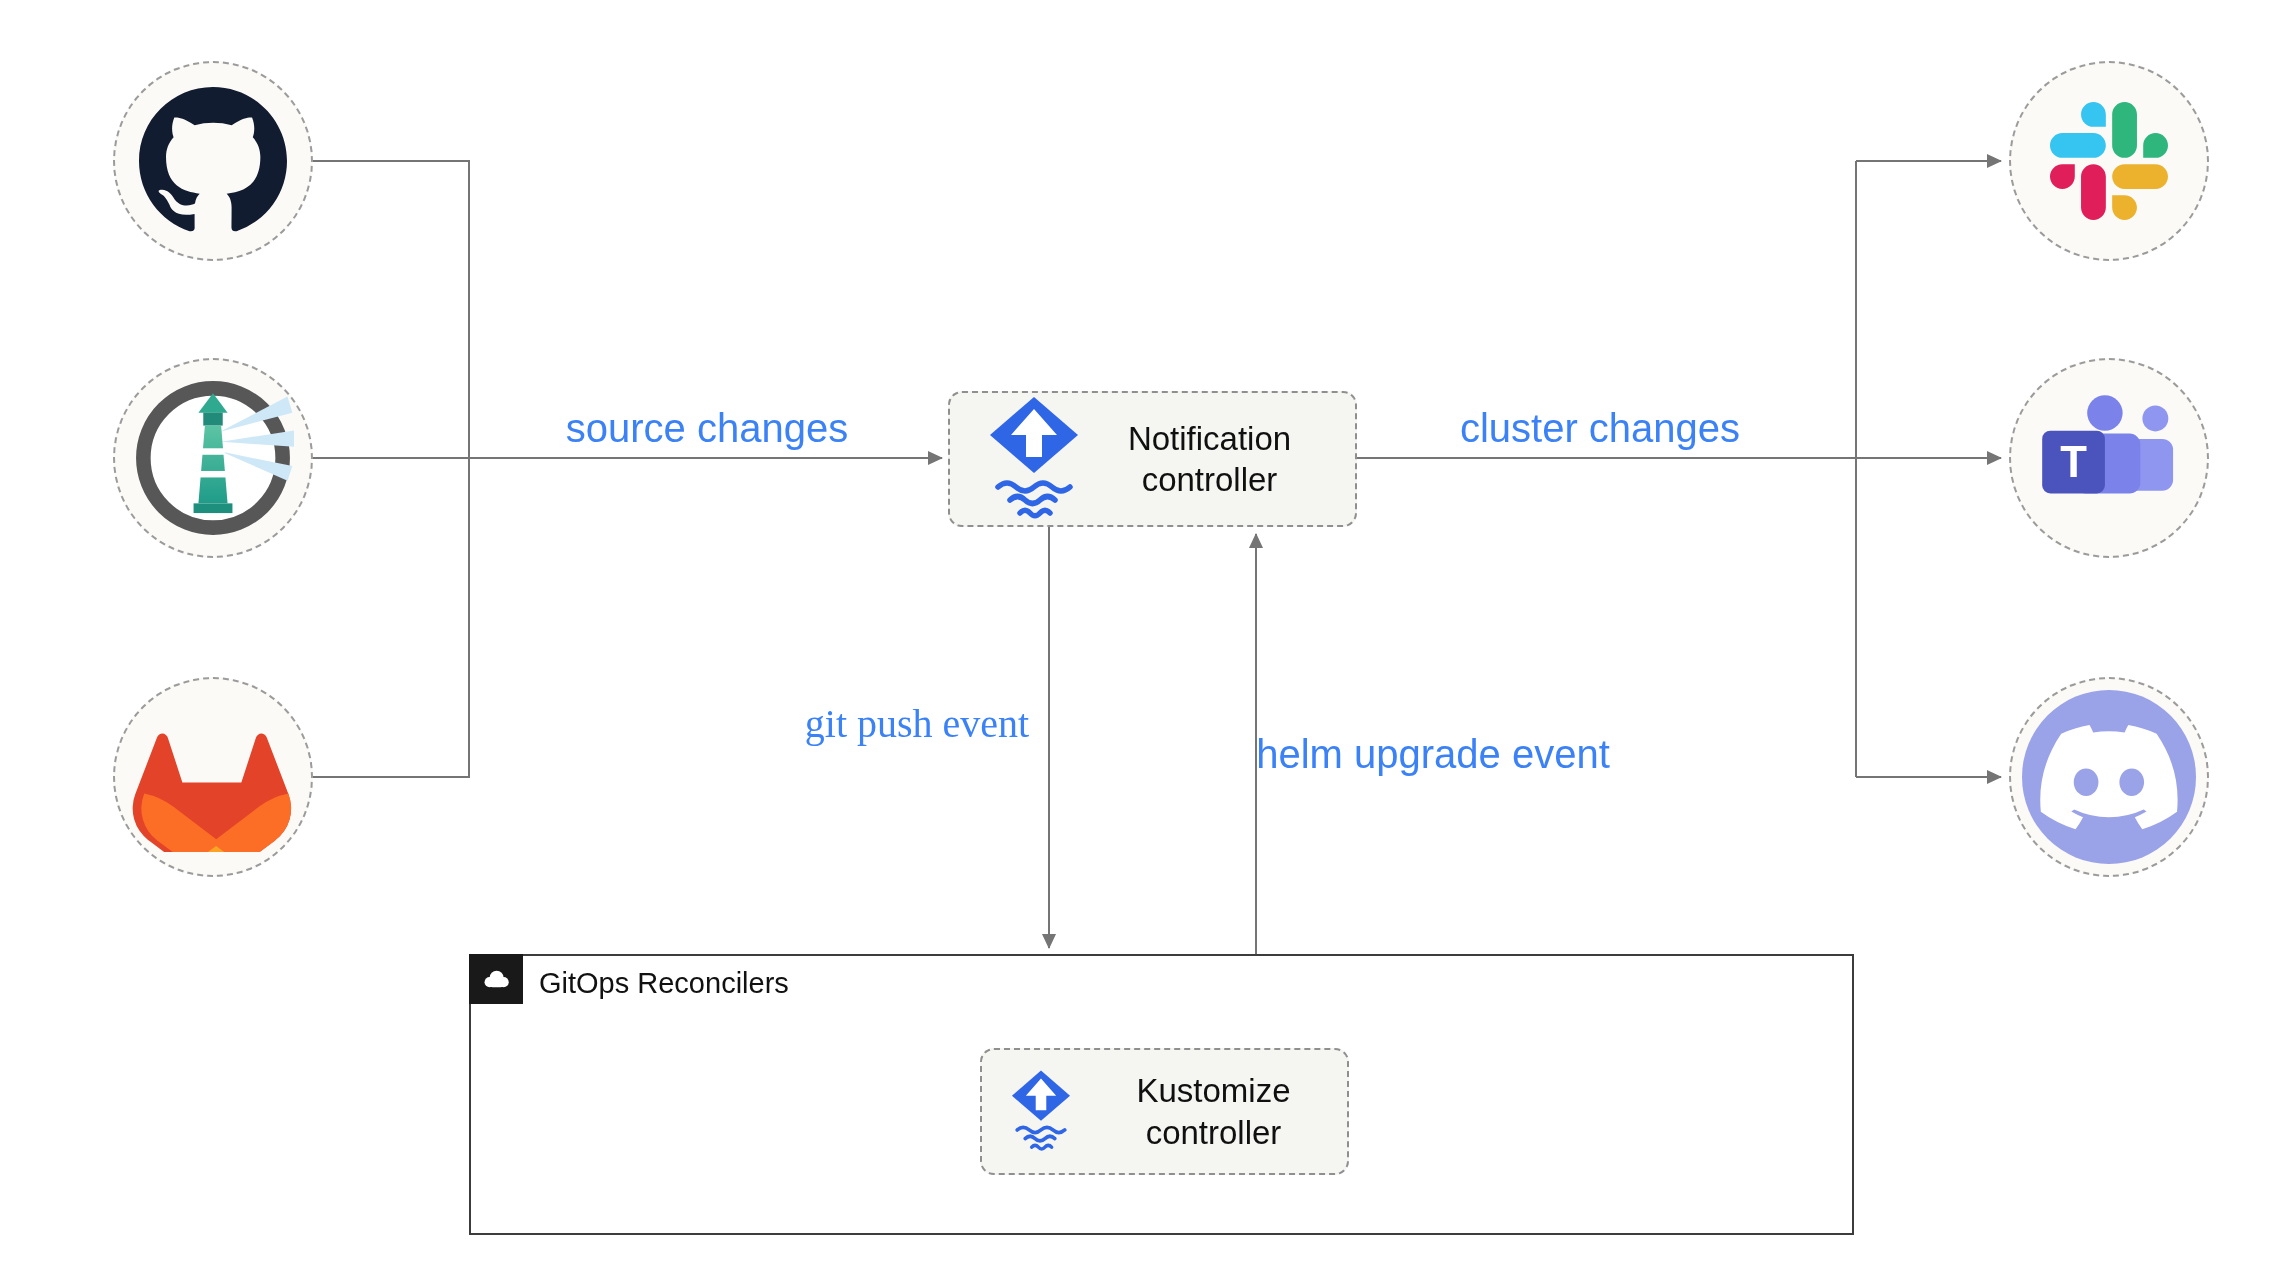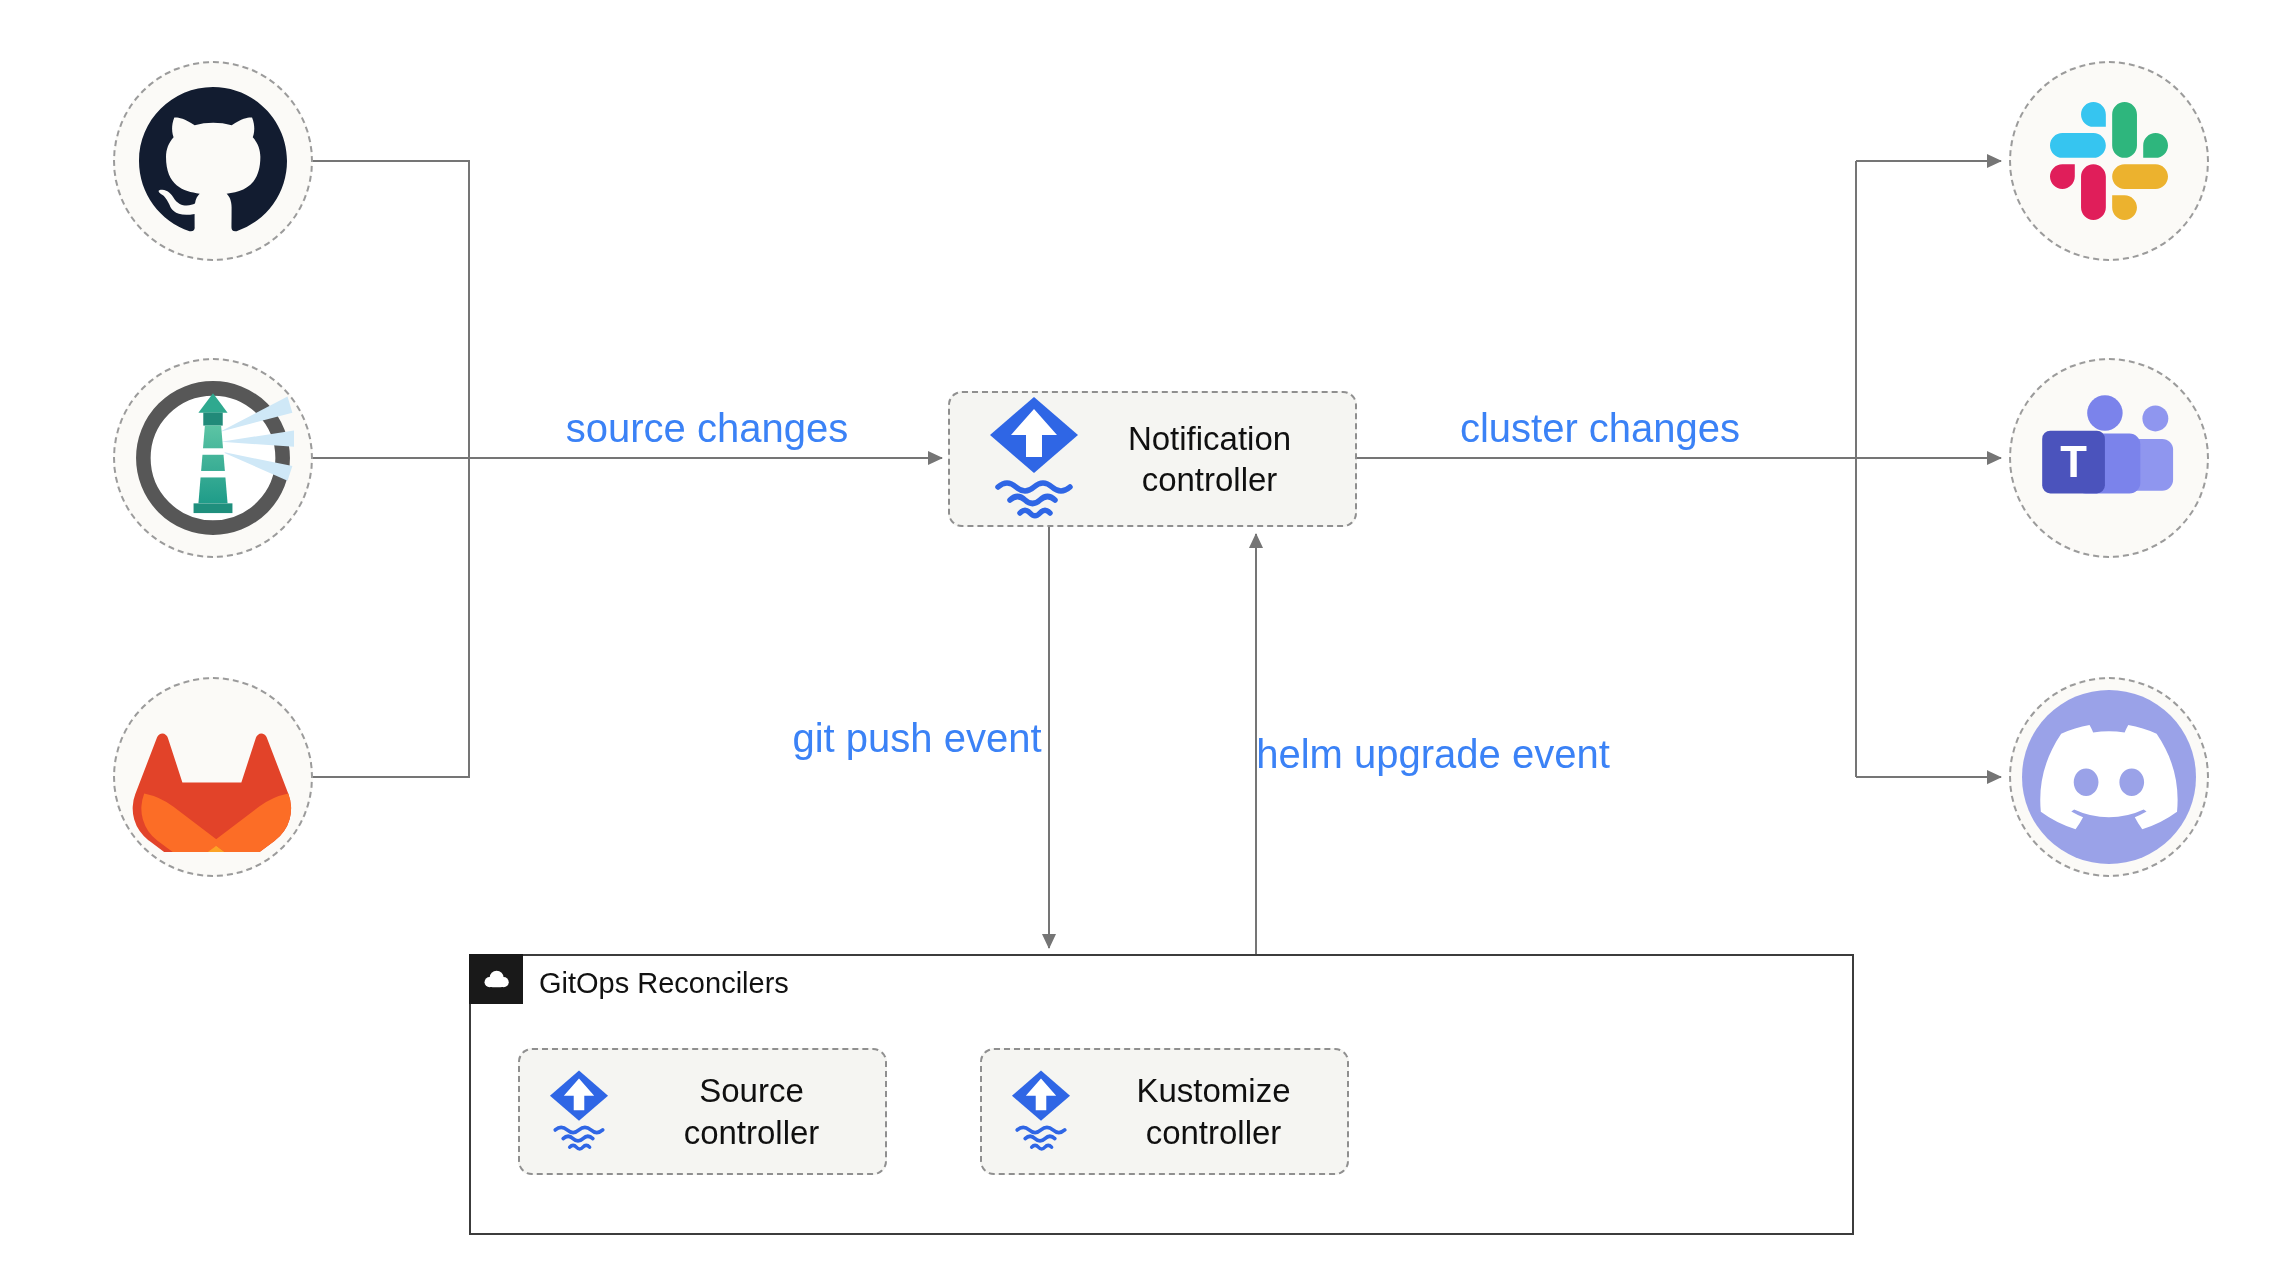--- a/index.html
+++ b/index.html
@@ -12,21 +12,21 @@
   .n-github{left:113px;top:61px;}
   .n-harbor{left:113px;top:358px;}
   .n-gitlab{left:113px;top:677px;}
   .n-slack{left:2009px;top:61px;}
   .n-teams{left:2009px;top:358px;}
   .n-discord{left:2009px;top:677px;}
 
   .edge-label{position:absolute;transform:translateX(-50%);font-size:40px;white-space:nowrap;color:#3b82f6;text-align:right;}
   .lbl-source{left:707px;top:406px;}
   .lbl-cluster{left:1600px;top:406px;}
-  .lbl-gitpush{left:917px;top:716px;}
+  .lbl-gitpush{left:917px;top:700px;font-family:Liberation Serif, serif;}
   .lbl-helmup{left:1433px;top:732px;}
 
   .ctrl-box{position:absolute;display:flex;align-items:center;background:#f5f5f2;
             border:2px dashed #8f8f8f;border-radius:14px;box-sizing:border-box;}
   .ctrl-label{flex:1;text-align:center;font-size:33px;line-height:1.25;color:#101010;}
 
   .notification{left:948px;top:391px;width:409px;height:136px;padding:0 20px 0 34px;}
   .flux-lg{width:100px;height:128px;flex:0 0 auto;}
   .flux-sm{width:66px;height:85px;flex:0 0 auto;}
 
@@ -167,26 +167,20 @@
         <g fill="#fff">
           <circle cx="16" cy="27" r="8"></circle>
           <circle cx="27" cy="20" r="11"></circle>
           <circle cx="38" cy="27" r="8"></circle>
           <rect x="15" y="23" width="24" height="12" rx="6"></rect>
         </g>
       </svg>
     </div>
     <div class="gitops-title">GitOps Reconcilers</div>
 
-    <div class="ctrl-box inner i-src">
-      <svg class="flux-sm" viewBox="0 0 100 128">
-          <use href="#fluxsym"></use>
-        </svg>
-      <div class="ctrl-label">Source controller</div>
-    </div>
 
     <div class="ctrl-box inner i-kus">
       <svg class="flux-sm" viewBox="0 0 100 128">
           <use href="#fluxsym"></use>
         </svg>
       <div class="ctrl-label">Kustomize controller</div>
     </div>
 
   </div>
 

